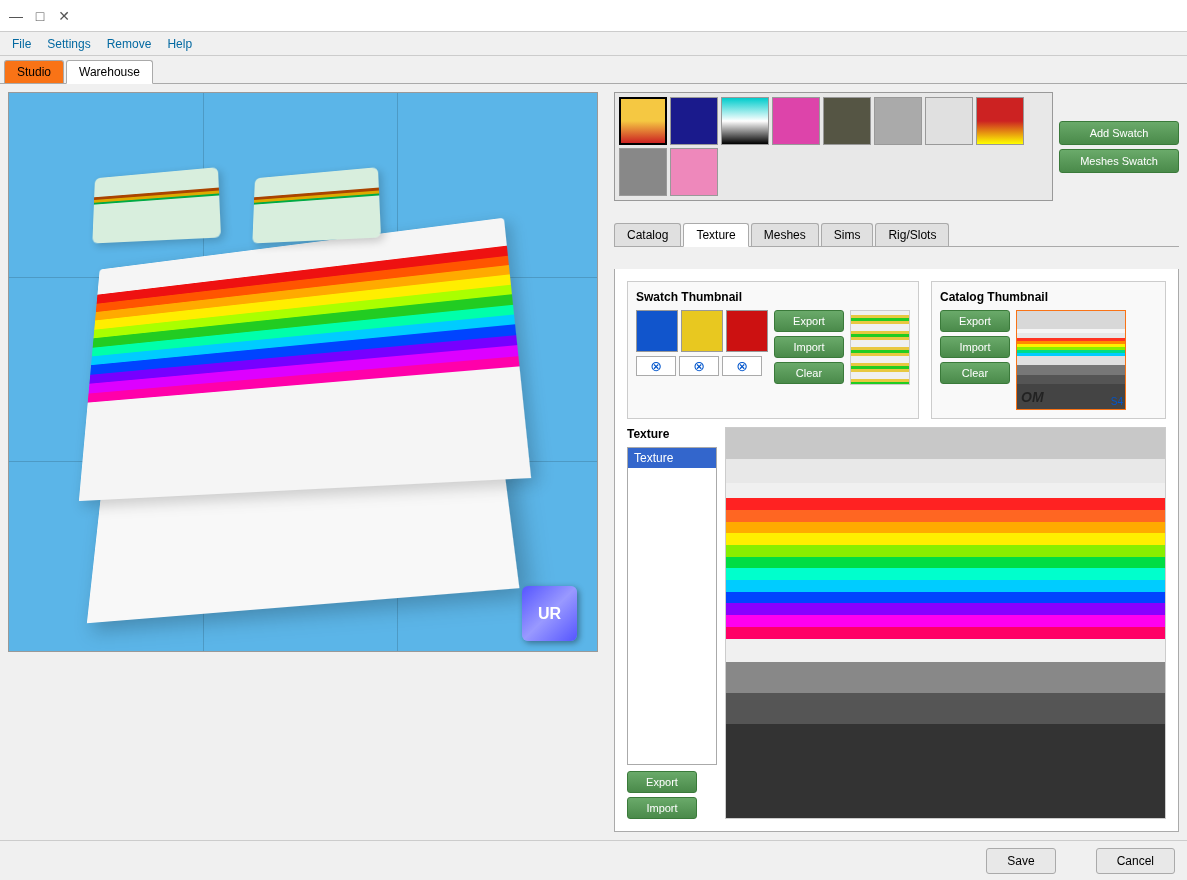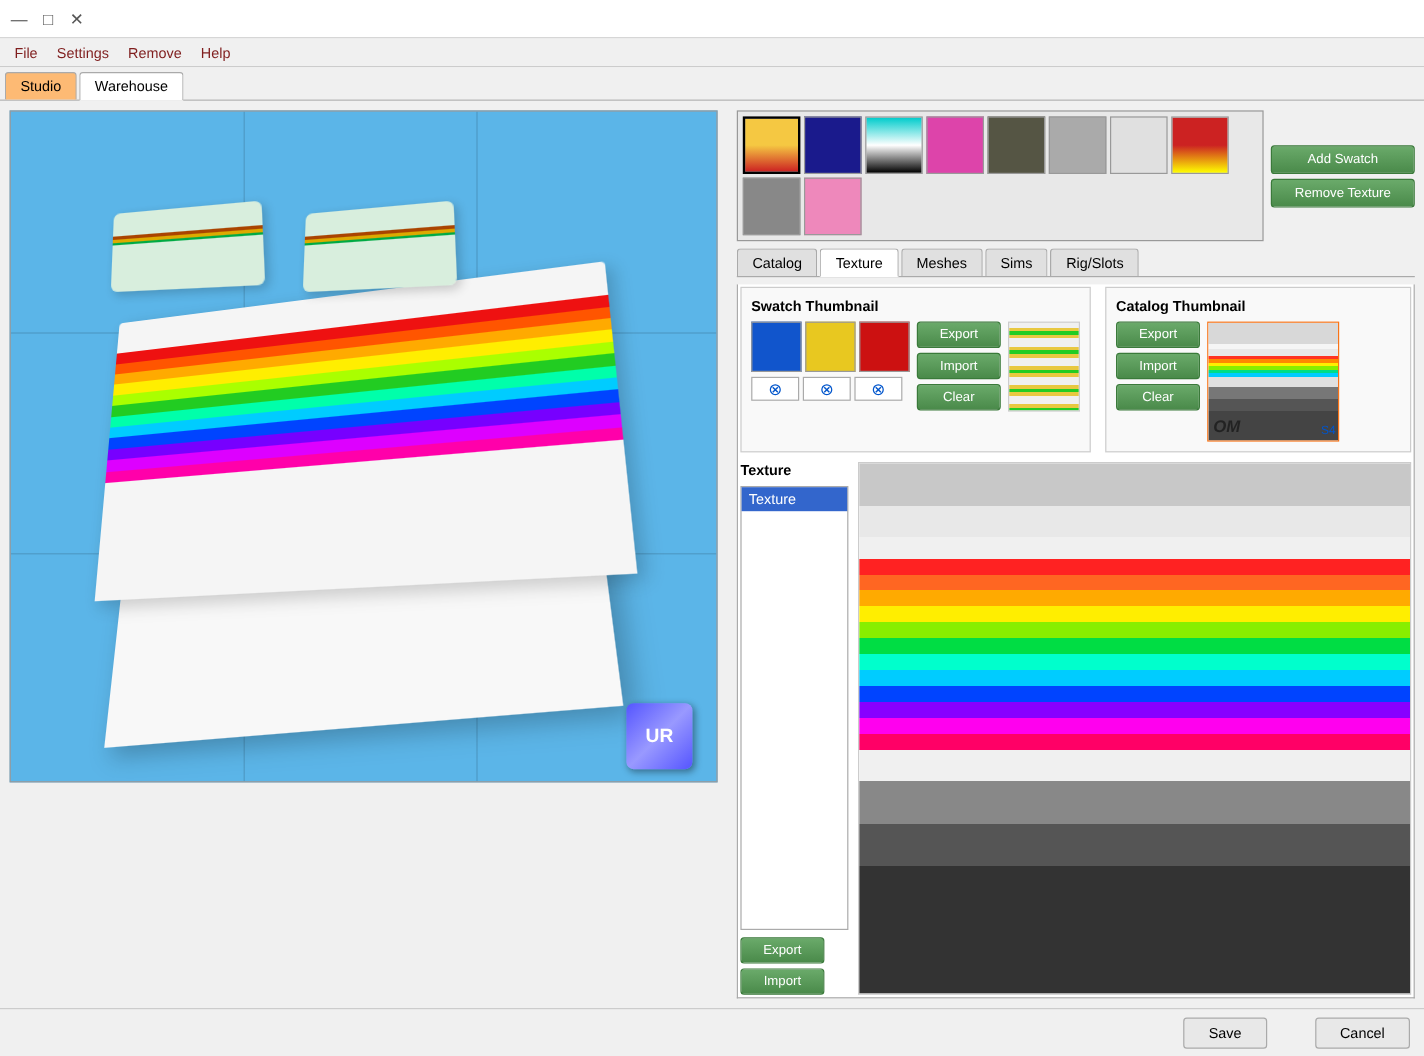--- a/index.html
+++ b/index.html
@@ -29,38 +29,38 @@
       background: #f0f0f0;
       display: flex;
       align-items: center;
       border-bottom: 1px solid #ccc;
       padding: 0 4px;
     }
     .menubar-item {
       padding: 2px 8px;
       cursor: pointer;
       font-size: 12px;
-      color: #7f1d1d;
+      color: #0369a1;
     }
 
     
     .tabbar {
       height: 28px;
       background: #f0f0f0;
       display: flex;
       align-items: flex-end;
       padding: 0 4px;
       border-bottom: 1px solid #aaa;
     }
     .tab {
       padding: 4px 12px;
       cursor: pointer;
       font-size: 12px;
       border: 1px solid #aaa;
-      background: #fdba74;
+      background: #f97316;
       margin-right: 2px;
       border-bottom: none;
       border-radius: 3px 3px 0 0;
       color: #000;
     }
     .tab.active {
       background: #fff;
       border-bottom: 1px solid #fff;
       margin-bottom: -1px;
       z-index: 1;
@@ -84,21 +84,21 @@
       position: relative;
       overflow: hidden;
     }
 
     
     .right-panel {
       flex: 1;
       display: flex;
       flex-direction: column;
       padding: 8px;
-      gap: 6px;
+      gap: 22px;
       overflow: hidden;
     }
 
     
     .swatch-area {
       display: flex;
       align-items: center;
       gap: 6px;
     }
     .swatch-container {
@@ -168,21 +168,21 @@
       margin-bottom: -1px;
       z-index: 1;
     }
 
     
     .texture-content {
       flex: 1;
       background: #fff;
       border: 1px solid #aaa;
       border-top: none;
-      padding: 2px;
+      padding: 12px;
       display: flex;
       flex-direction: column;
       gap: 8px;
       overflow: hidden;
     }
 
     
     .thumbnails-row {
       display: flex;
       gap: 12px;
@@ -513,21 +513,21 @@
         <div class="swatch-item sw4"></div>
         <div class="swatch-item sw5"></div>
         <div class="swatch-item sw6"></div>
         <div class="swatch-item sw7"></div>
         <div class="swatch-item sw8"></div>
         <div class="swatch-item sw9"></div>
         <div class="swatch-item sw10"></div>
       </div>
       <div class="swatch-buttons">
         <button class="btn-swatch">Add Swatch</button>
-        <button class="btn-swatch">Remove Texture</button>
+        <button class="btn-swatch">Meshes Swatch</button>
       </div>
     </div>
 
     <div class="inner-tabs">
       <div class="inner-tab">Catalog</div>
       <div class="inner-tab active">Texture</div>
       <div class="inner-tab">Meshes</div>
       <div class="inner-tab">Sims</div>
       <div class="inner-tab">Rig/Slots</div>
     </div>

